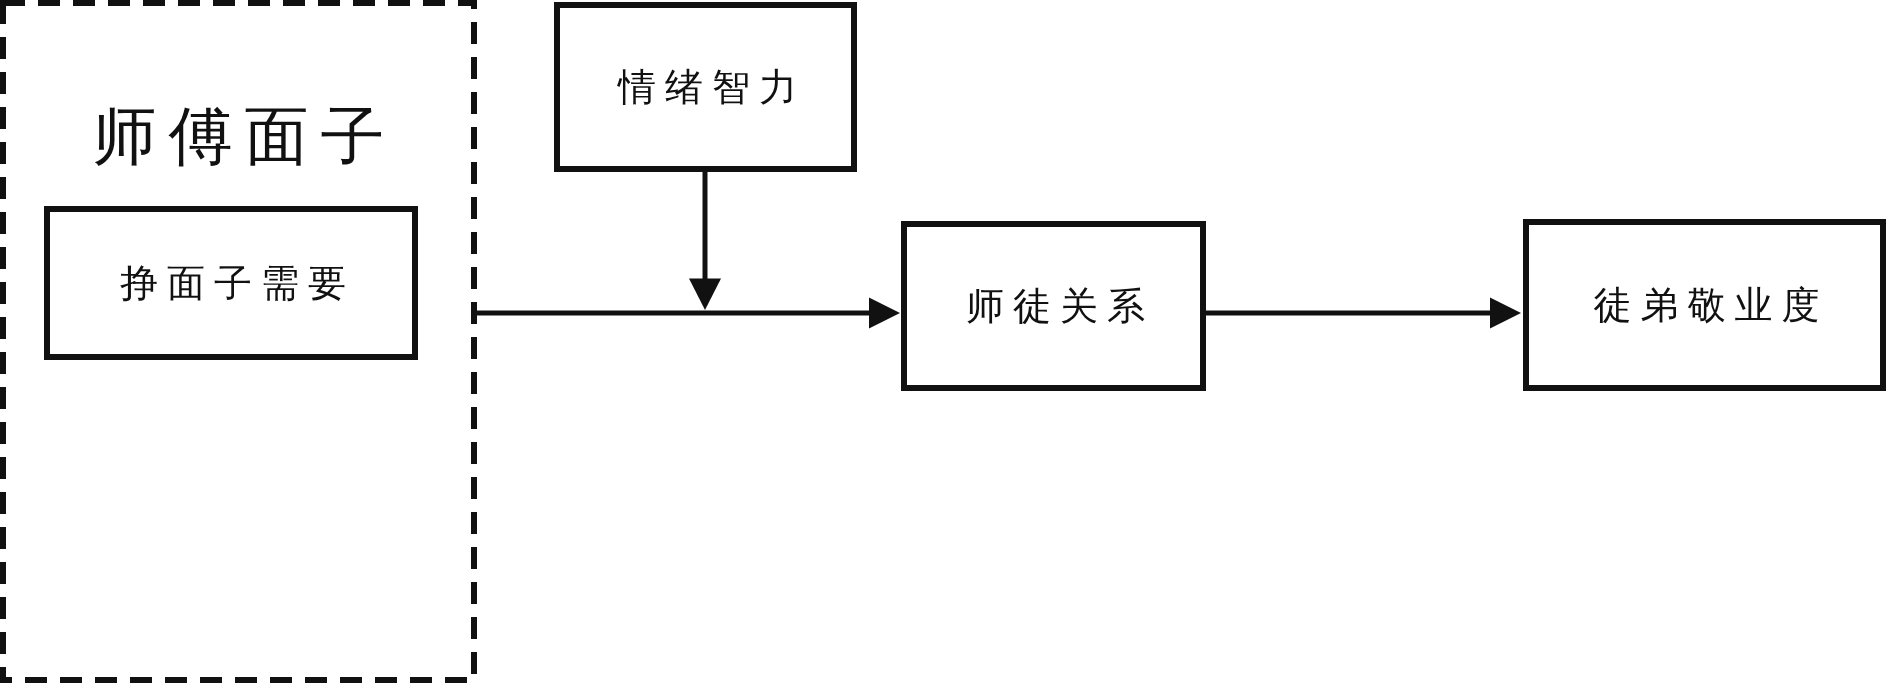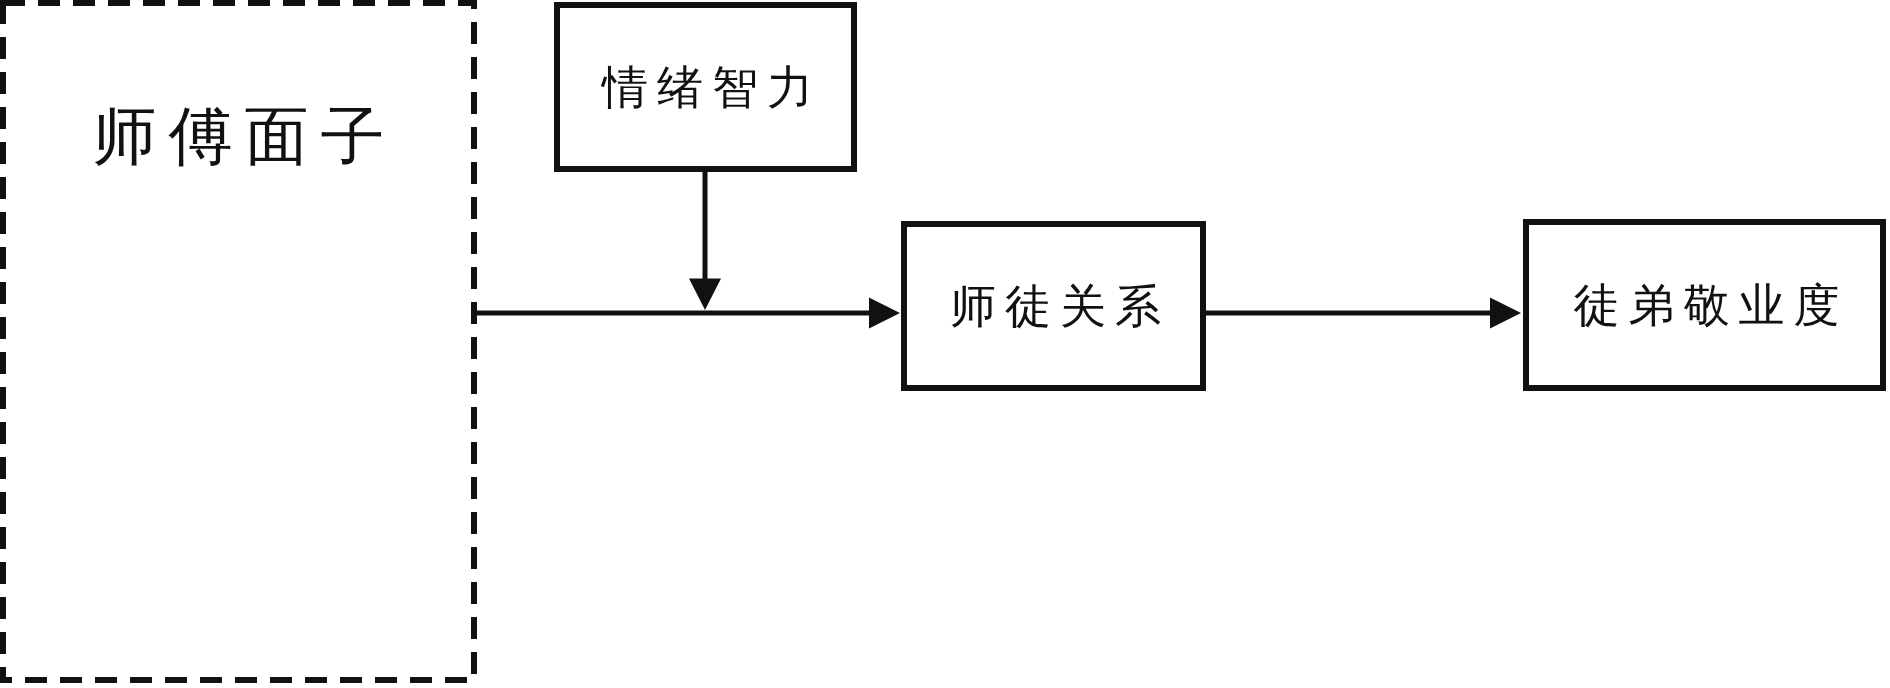--- a/index.html
+++ b/index.html
@@ -19,21 +19,21 @@
     left: 0; top: 0;
     width: 1890px; height: 688px;
   }
   .node {
     position: absolute;
     border: 6px solid currentColor;
     background: var(--bg);
     display: flex;
     align-items: center;
     justify-content: center;
-    font-size: 46px;
+    font-size: 38px;
     letter-spacing: 9px;
     padding-left: 13px; 
     white-space: nowrap;
     line-height: 1;
   }
   .group-title {
     position: absolute;
     left: 3px;
     top: 104px;
     width: 471px;
@@ -67,20 +67,21 @@
 
     <line x1="705" y1="172" x2="705" y2="284" stroke="currentColor" stroke-width="5"></line>
     <polygon points="705,310 689,278.5 721,278.5" fill="currentColor"></polygon>
 
     <line x1="1206" y1="313" x2="1496" y2="313" stroke="currentColor" stroke-width="5"></line>
     <polygon points="1521,313 1490,297.5 1490,328.5" fill="currentColor"></polygon>
   </svg>
 
   <div class="group-title">师傅面子</div>
 
+  <div class="node box-gain">挣面子需要</div>
 
 
   <div class="node box-ei">情绪智力</div>
 
   <div class="node box-engagement">徒弟敬业度</div>
 
   <div class="node box-mentor">师徒关系</div>
 
 </div>
 

